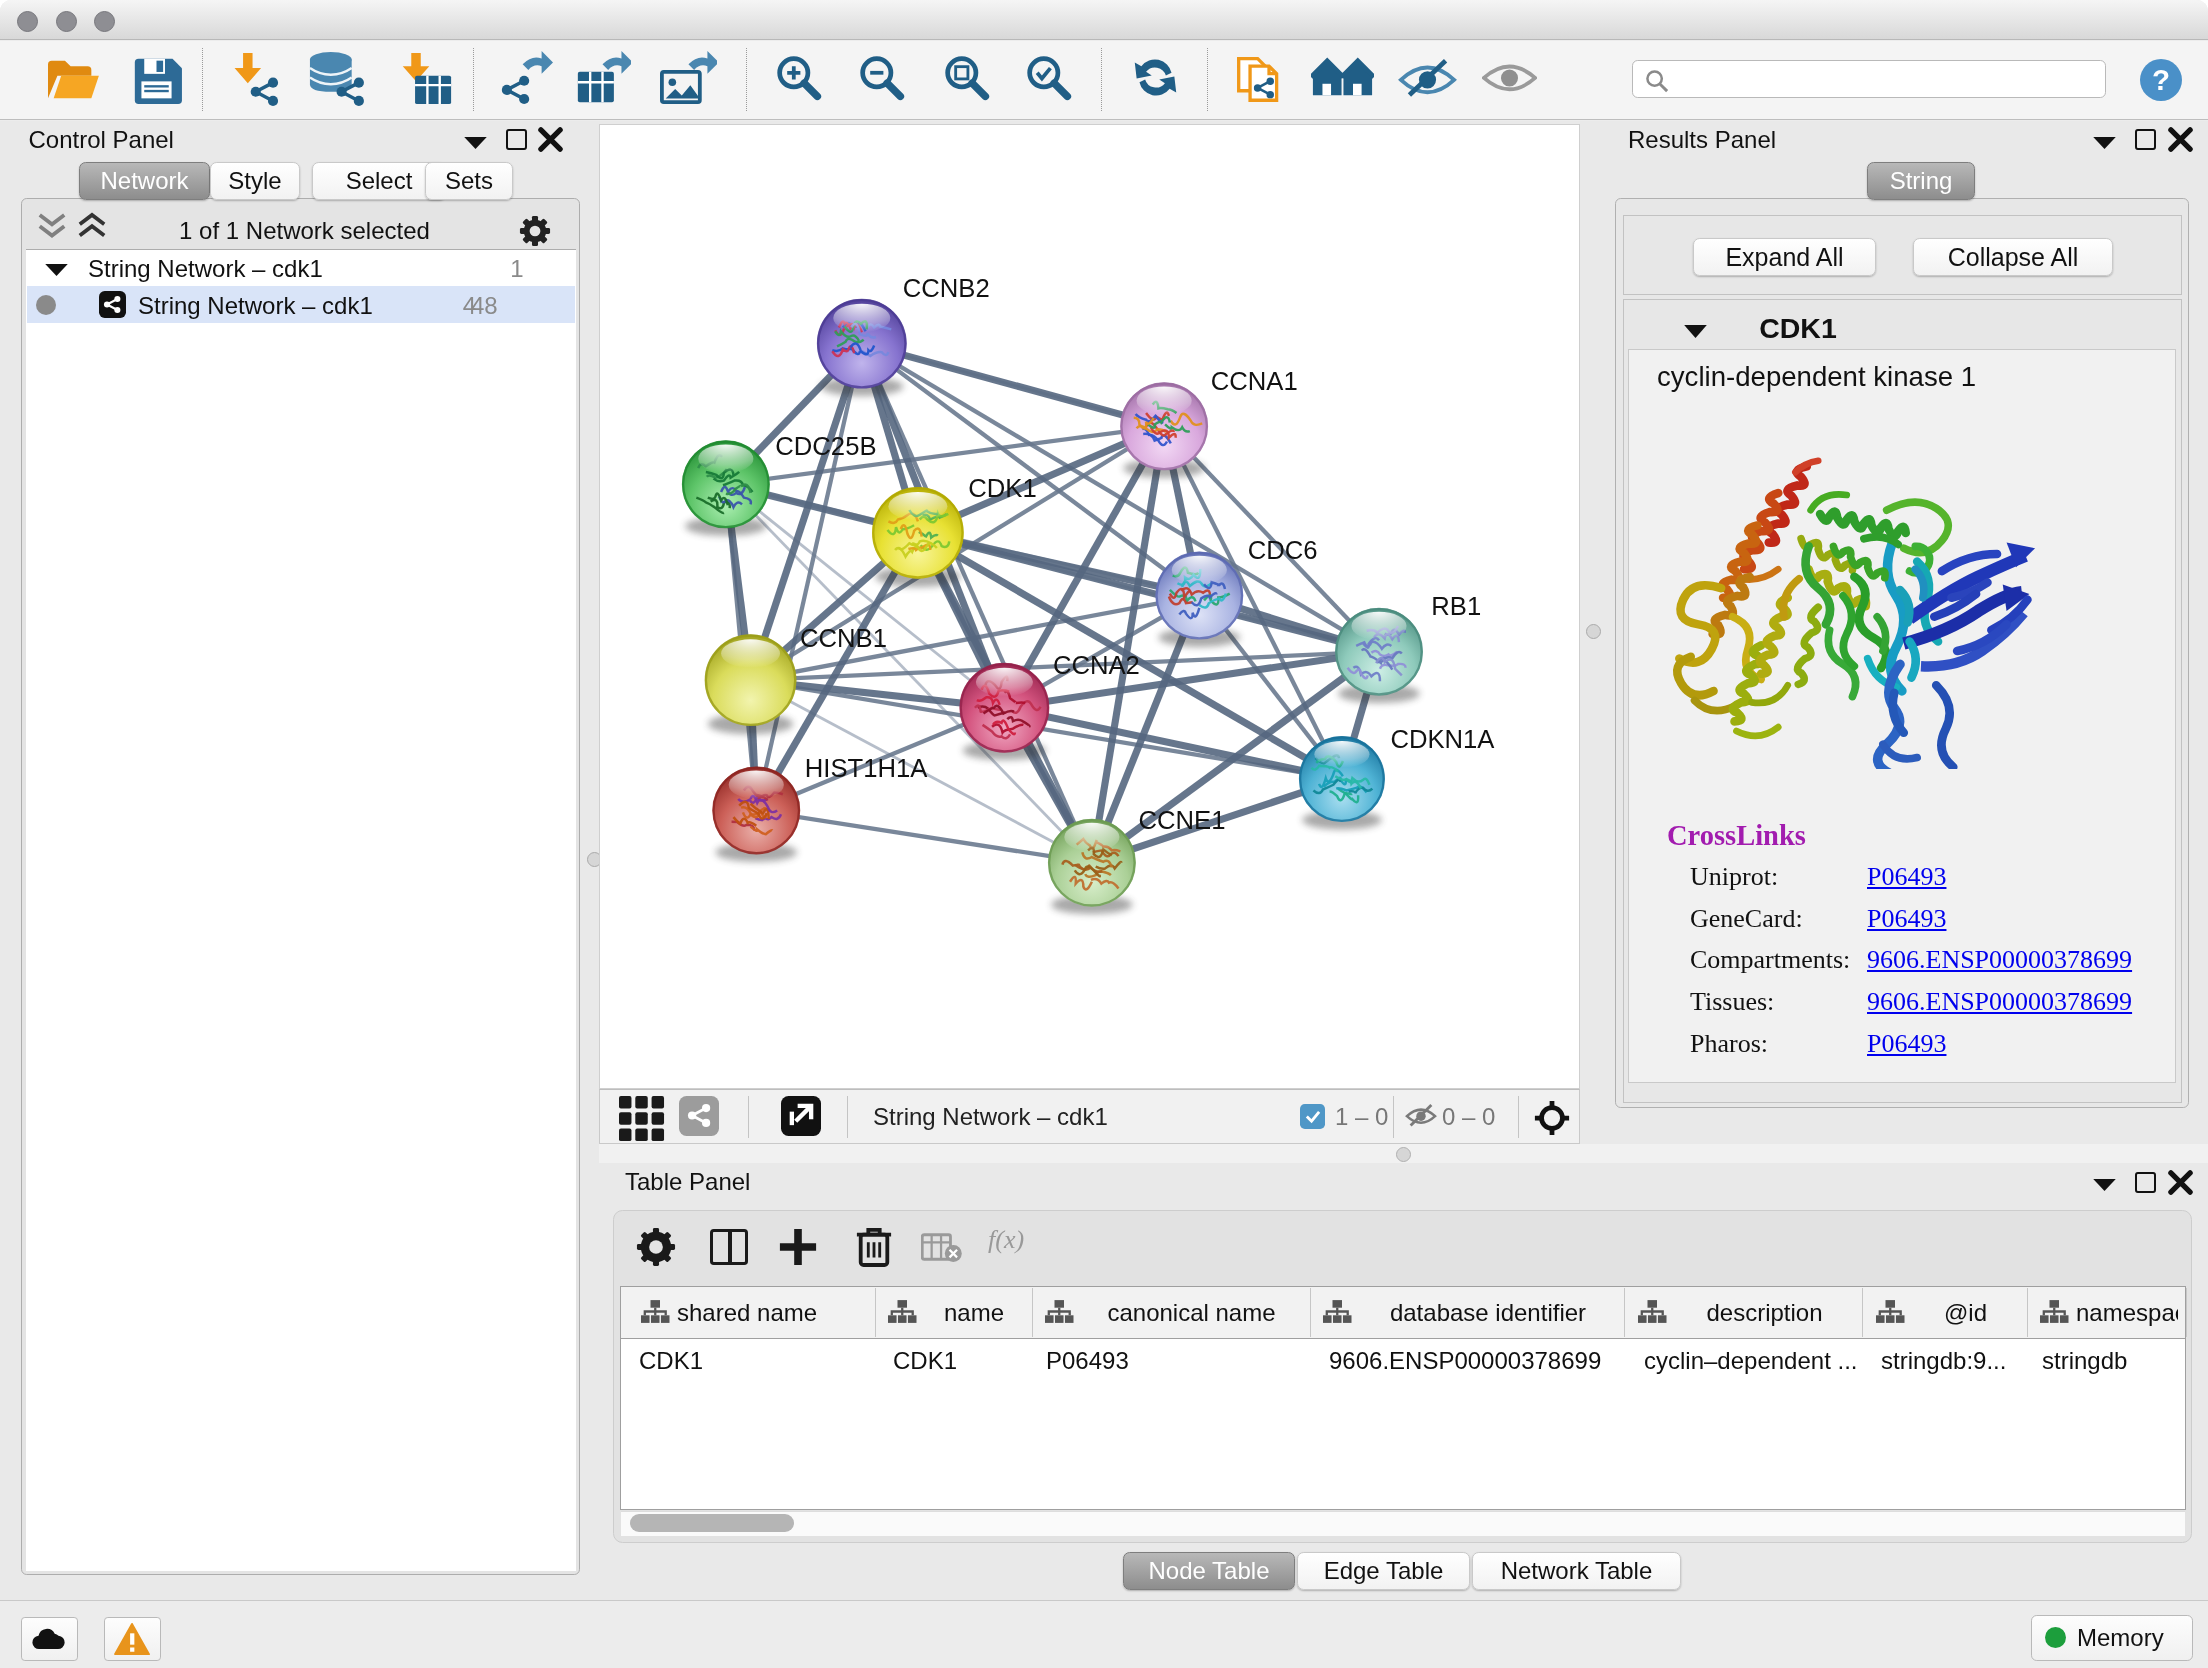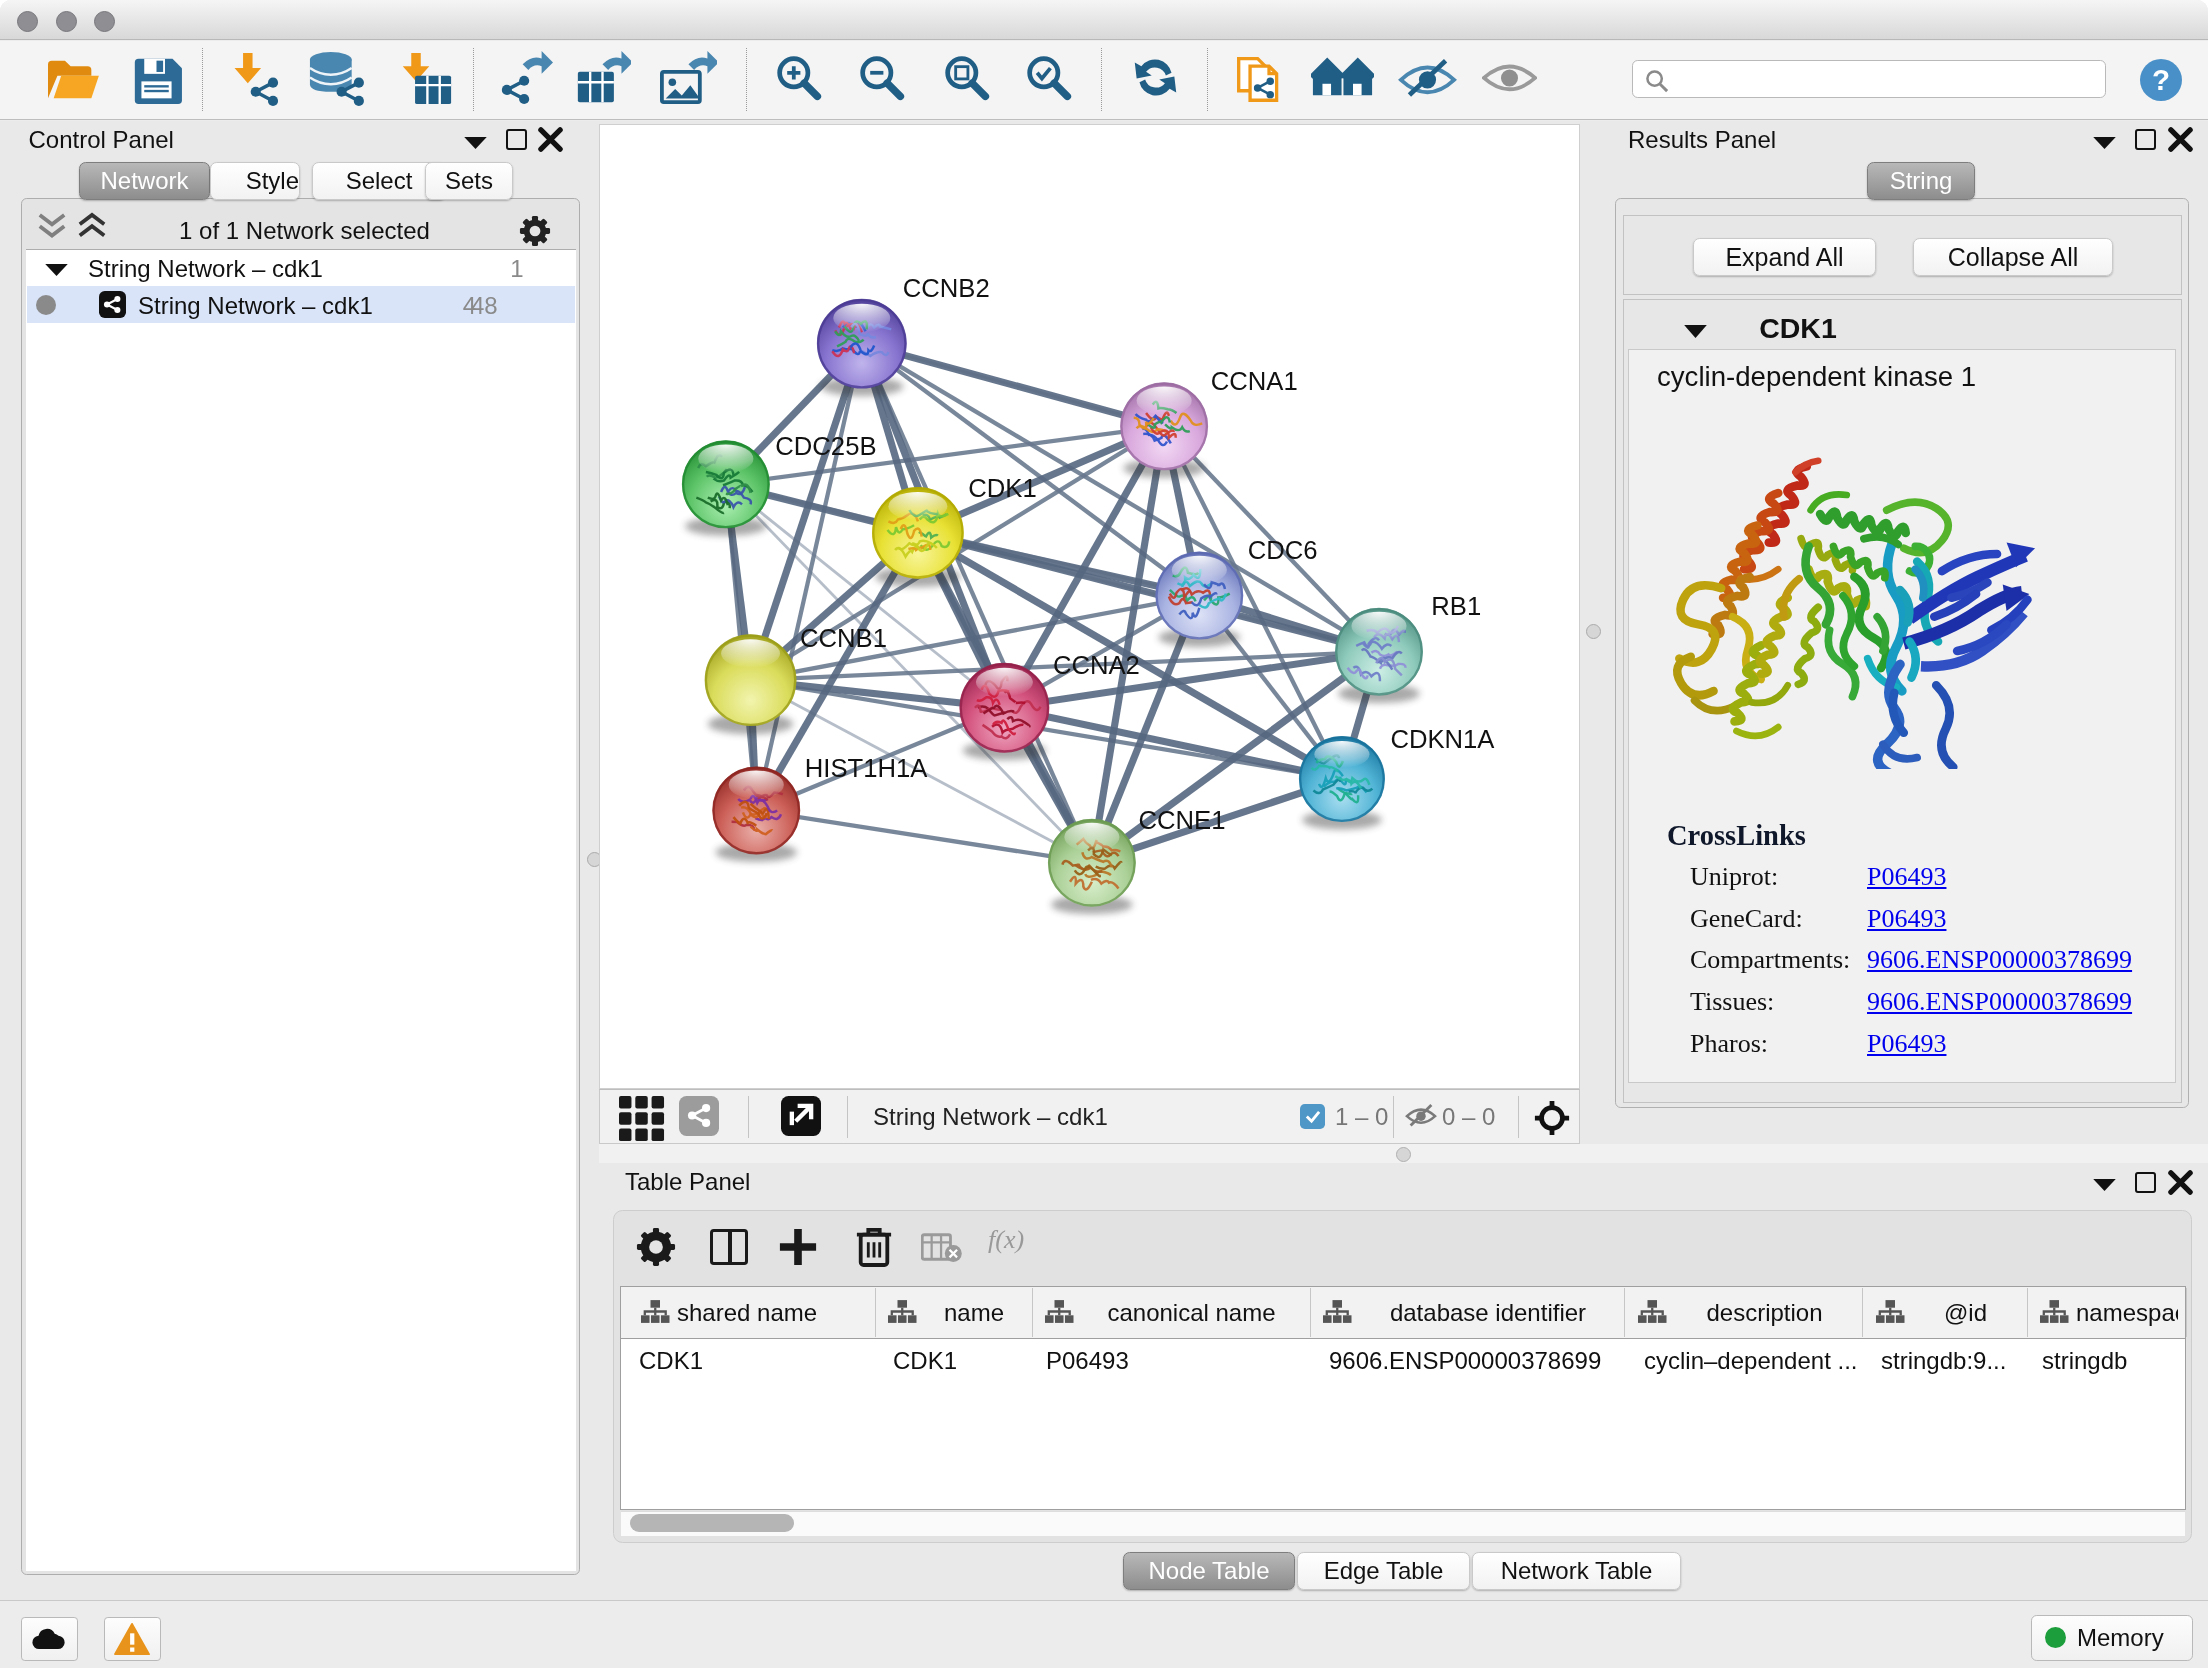--- a/index.html
+++ b/index.html
@@ -134,21 +134,21 @@
     <div class="abs" style="left:28.5px;top:126px;font-size:24px;color:#111">Control Panel</div>
     <svg style="position:absolute;left:462px;top:135px" width="27" height="15" viewBox="0 0 28 16">
       <path d="M2,2 h24 l-12,13 z" fill="#111"></path>
     </svg>
     <div style="position:absolute;left:506px;top:129px;width:21px;height:21px;border:2.9px solid #111;border-radius:2.9px"></div>
     <svg style="position:absolute;left:538px;top:127px" width="25" height="25" viewBox="0 0 26 26">
       <path d="M3,3 L23,23 M23,3 L3,23" stroke="#111" stroke-width="5.5" stroke-linecap="round"></path>
     </svg>
     <div class="abs" style="left:21px;top:198px;width:559px;height:1377px;border:1px solid #adadad;border-radius:5.7px;background:#e4e4e4"></div>
     <div style="position:absolute;left:79px;top:162px;width:131px;height:38px;background:linear-gradient(#b8b8b8,#8d8d8d);color:#fff;border:1px solid #7e7e7e;border-radius:6.7px;box-sizing:border-box;text-align:center;line-height:36px;font-size:24px;box-shadow:0 1px 1.9px rgba(0,0,0,0.25)">Network</div>
-    <div style="position:absolute;left:210px;top:162px;width:90px;height:38px;background:linear-gradient(#ffffff,#f2f2f2);color:#111;border:1px solid #c9c9c9;border-radius:6.7px;box-sizing:border-box;text-align:right;line-height:36px;font-size:24px;box-shadow:0 1px 1.9px rgba(0,0,0,0.25)">Style</div>
+    <div style="position:absolute;left:210px;top:162px;width:90px;height:38px;background:linear-gradient(#ffffff,#f2f2f2);color:#111;border:1px solid #c9c9c9;border-radius:6.7px;box-sizing:border-box;text-align:center;line-height:36px;font-size:24px;box-shadow:0 1px 1.9px rgba(0,0,0,0.25)">Style</div>
     <div style="position:absolute;left:312px;top:162px;width:134px;height:38px;background:linear-gradient(#ffffff,#f2f2f2);color:#111;border:1px solid #c9c9c9;border-radius:6.7px;box-sizing:border-box;text-align:center;line-height:36px;font-size:24px;box-shadow:0 1px 1.9px rgba(0,0,0,0.25)">Select</div>
     <div style="position:absolute;left:425px;top:162px;width:88px;height:38px;background:linear-gradient(#ffffff,#f2f2f2);color:#111;border:1px solid #c9c9c9;border-radius:6.7px;box-sizing:border-box;text-align:center;line-height:36px;font-size:24px;box-shadow:0 1px 1.9px rgba(0,0,0,0.25)">Sets</div>
     <svg style="position:absolute;left:36px;top:211px" width="32" height="28.5" viewBox="0 0 34 30">
       <path d="M4,4 l13,10 13,-10 M4,16 l13,10 13,-10" stroke="#808080" stroke-width="4" fill="none"></path>
     </svg>
     <svg style="position:absolute;left:76px;top:211px" width="32" height="28.5" viewBox="0 0 34 30">
       <path d="M4,14 l13,-10 13,10 M4,26 l13,-10 13,10" stroke="#333" stroke-width="4" fill="none"></path>
     </svg>
     <div class="abs" style="left:124px;top:217px;width:361px;text-align:center;font-size:24px;color:#111">1 of 1 Network selected</div>
     <svg style="position:absolute;left:519px;top:215px" width="32" height="32" viewBox="0 0 34 34">
@@ -638,21 +638,21 @@
       <path d="M208,88 q22,-6 36,6" fill="none" stroke="#2f9e2c" stroke-width="8" stroke-opacity="1" stroke-linecap="round"></path>
       <path d="M186,148 q16,18 4,40 q-10,20 8,34" fill="none" stroke="#2fa42f" stroke-width="8" stroke-opacity="1" stroke-linecap="round"></path>
       <path d="M222,170 q14,16 6,36" fill="none" stroke="#34a434" stroke-width="8" stroke-opacity="1" stroke-linecap="round"></path>
       <path d="M246,142 q14,14 8,34" fill="none" stroke="#1aa0b8" stroke-width="9" stroke-opacity="1" stroke-linecap="round"></path>
       <path d="M256,196 q12,18 2,38" fill="none" stroke="#18a8c0" stroke-width="9" stroke-opacity="1" stroke-linecap="round"></path>
       <path d="M240,250 q-6,24 10,42" fill="none" stroke="#2458b8" stroke-width="9" stroke-opacity="1" stroke-linecap="round"></path>
       <path d="M262,120 q12,12 8,30" fill="none" stroke="#2090c0" stroke-width="8" stroke-opacity="1" stroke-linecap="round"></path>
       <path d="M300,150 q20,-4 38,-16" fill="none" stroke="#2a44bc" stroke-width="9" stroke-opacity="1" stroke-linecap="round"></path>
       <path d="M282,170 q24,-8 44,-24" fill="none" stroke="#2540b8" stroke-width="9" stroke-opacity="1" stroke-linecap="round"></path>
     </svg>
-    <div class="abs" style="left:1667px;top:820px;font-family:'Liberation Serif',serif;font-size:28.5px;font-weight:bold;color:#0f172a">CrossLinks</div>
+    <div class="abs" style="left:1667px;top:820px;font-family:'Liberation Serif',serif;font-size:28.5px;font-weight:bold;color:#a21caf">CrossLinks</div>
     <div class="abs" style="left:1690px;top:862px;font-family:'Liberation Serif',serif;font-size:26px;color:#111">Uniprot:</div>
     <div class="abs" style="left:1867px;top:862px;font-family:'Liberation Serif',serif;font-size:26px;color:#0000ee;text-decoration:underline">P06493</div>
     <div class="abs" style="left:1690px;top:904px;font-family:'Liberation Serif',serif;font-size:26px;color:#111">GeneCard:</div>
     <div class="abs" style="left:1867px;top:904px;font-family:'Liberation Serif',serif;font-size:26px;color:#0000ee;text-decoration:underline">P06493</div>
     <div class="abs" style="left:1690px;top:945px;font-family:'Liberation Serif',serif;font-size:26px;color:#111">Compartments:</div>
     <div class="abs" style="left:1867px;top:945px;font-family:'Liberation Serif',serif;font-size:26px;color:#0000ee;text-decoration:underline">9606.ENSP00000378699</div>
     <div class="abs" style="left:1690px;top:987px;font-family:'Liberation Serif',serif;font-size:26px;color:#111">Tissues:</div>
     <div class="abs" style="left:1867px;top:987px;font-family:'Liberation Serif',serif;font-size:26px;color:#0000ee;text-decoration:underline">9606.ENSP00000378699</div>
     <div class="abs" style="left:1690px;top:1029px;font-family:'Liberation Serif',serif;font-size:26px;color:#111">Pharos:</div>
     <div class="abs" style="left:1867px;top:1029px;font-family:'Liberation Serif',serif;font-size:26px;color:#0000ee;text-decoration:underline">P06493</div>

